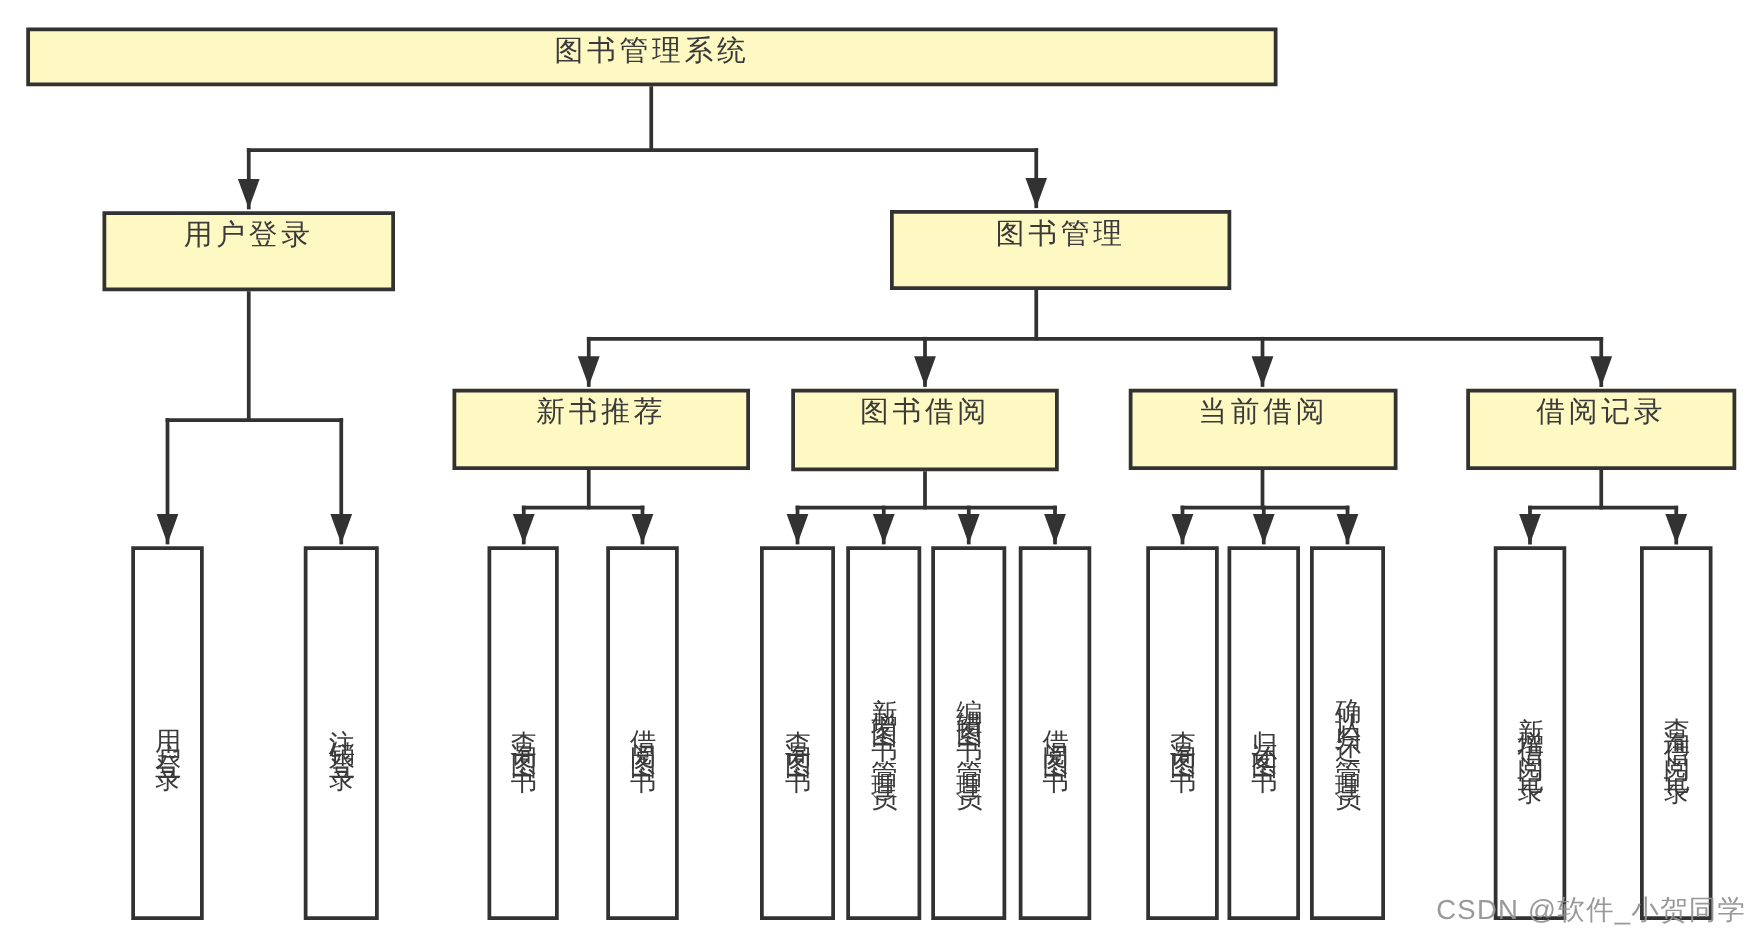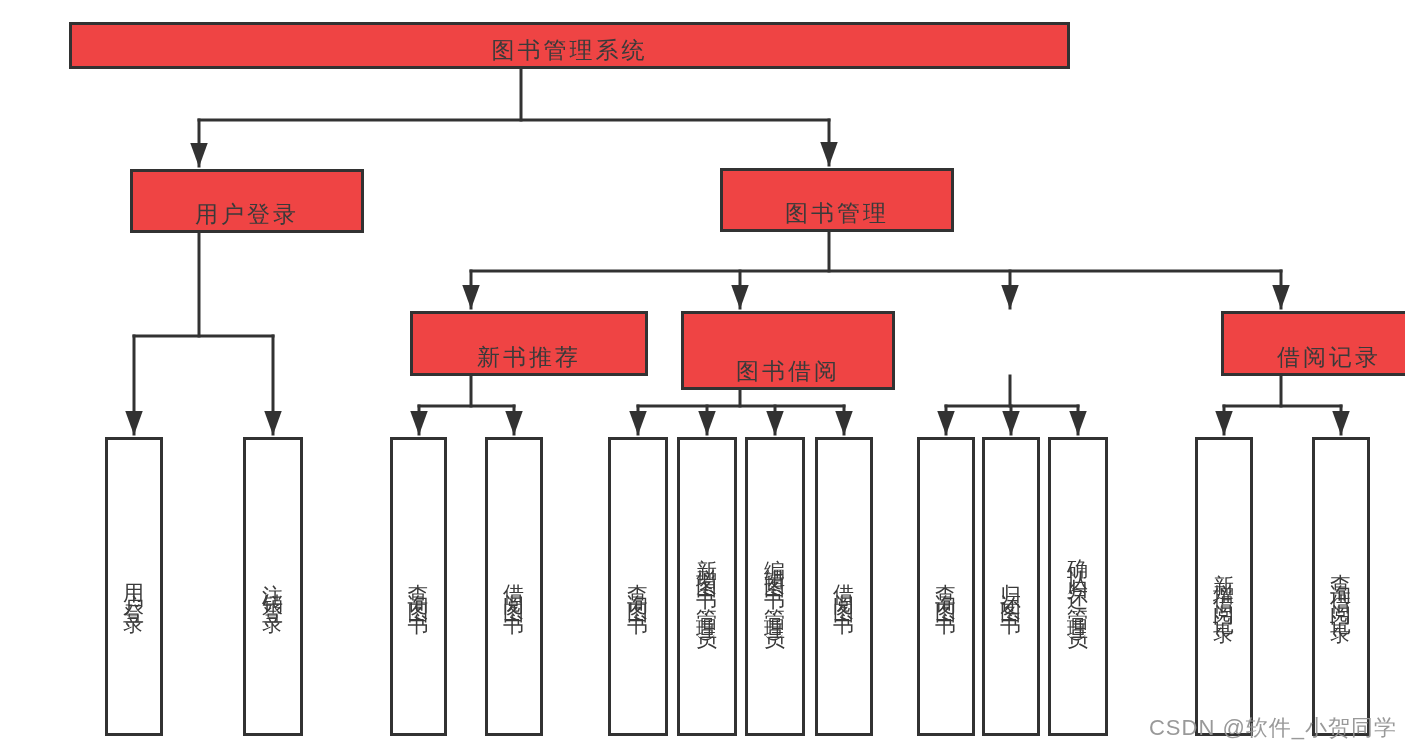--- a/index.html
+++ b/index.html
@@ -16,26 +16,25 @@
     overflow: hidden;
   }
   #connectors {
     position: absolute;
     left: 0; top: 0;
     width: 1405px; height: 747px;
   }
   .hnode {
     position: absolute;
     box-sizing: border-box;
-    background: #ef4444;
+    background: #fef9c3;
     border: 3px solid #323232;
     display: flex;
-    align-items: flex-end;
+    align-items: flex-start;
     justify-content: center;
-    margin-left: 48px;
   }
   .hnode span {
     font-size: 23px;
     letter-spacing: 3px;
     color: #3a3a3a;
     white-space: nowrap;
   }
   .vnode {
     position: absolute;
     box-sizing: border-box;
@@ -135,29 +134,32 @@
     </g>
   </svg>
 
   <div class="hnode" style="left:21px; top:22px; width:1001px; height:47px;">
     <span>图书管理系统</span>
   </div>
 
   <div class="hnode" style="left:82px; top:169px; width:234px; height:64px;">
     <span>用户登录</span>
   </div>
-  <div class="hnode" style="left:672px; top:168px; width:234px; height:64px;">
+  <div class="hnode" style="left:712px; top:168px; width:273px; height:64px;">
     <span>图书管理</span>
   </div>
 
   <div class="hnode" style="left:362px; top:311px; width:238px; height:65px;">
     <span>新书推荐</span>
   </div>
-  <div class="hnode" style="left:633px; top:311px; width:214px; height:79px;">
+  <div class="hnode" style="left:633px; top:311px; width:214px; height:66px;">
     <span>图书借阅</span>
+  </div>
+  <div class="hnode" style="left:903px; top:311px; width:215px; height:65px;">
+    <span>当前借阅</span>
   </div>
   <div class="hnode" style="left:1173px; top:311px; width:216px; height:65px;">
     <span>借阅记录</span>
   </div>
 
   <div class="vnode" style="left:105px; width:58px;">
     <span>用户登录</span>
   </div>
   <div class="vnode" style="left:243px; width:60px;">
     <span>注销登录</span>

